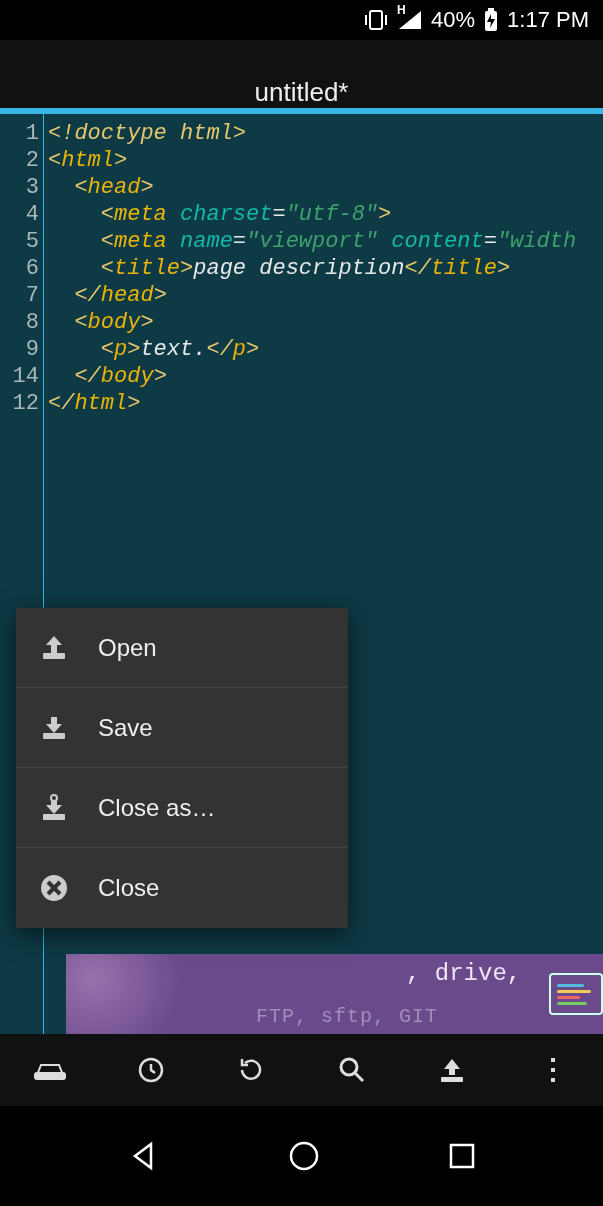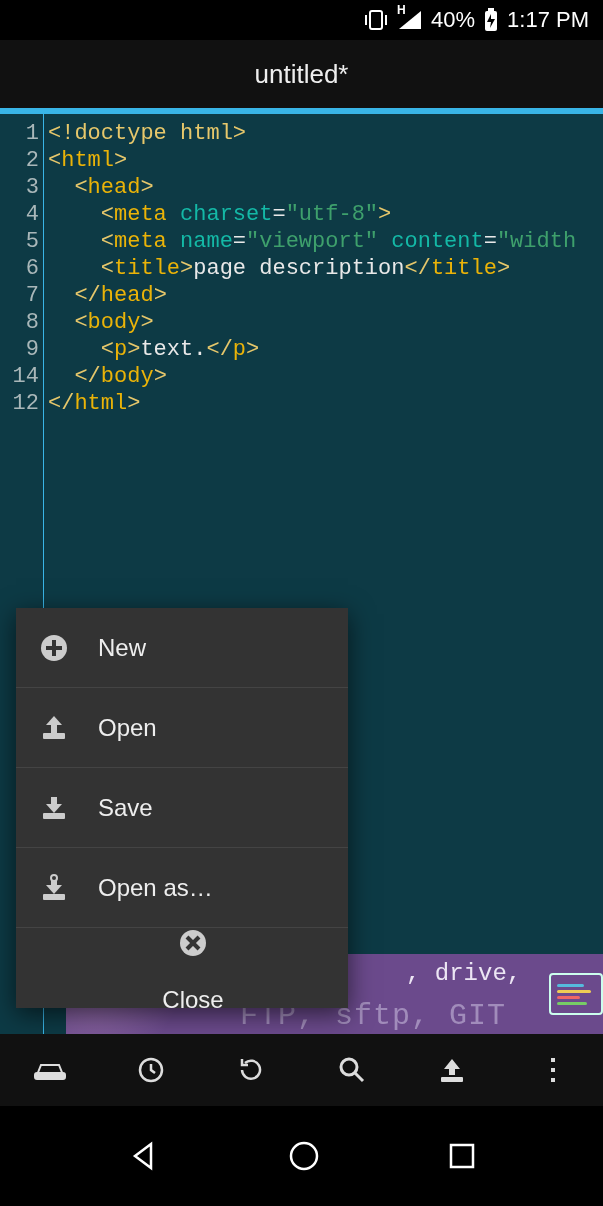--- a/index.html
+++ b/index.html
@@ -4,52 +4,52 @@
 <style>
   * { margin:0; padding:0; box-sizing:border-box; }
   html,body { width:603px; height:1206px; background:#000; font-family:Arial,Helvetica,sans-serif; overflow:hidden; color:#fff; }
   .screen { width:603px; height:1206px; position:relative; background:#000; }
 
   
   .status { height:40px; display:flex; justify-content:flex-end; align-items:center; padding:0 14px; font-size:22px; color:#fff; gap:8px; }
   .status svg { display:block; }
 
   
-  .titlebar { height:68px; display:flex; align-items:center; justify-content:center; background:#111; }
+  .titlebar { height:68px; display:flex; align-items:flex-end; justify-content:center; background:#111; }
   .title { font-size:26px; color:#eee; }
 
   
   .blueline { height:6px; background:#39b5e7; }
 
   
   .editor { position:relative; height:920px; background:#0d3a45; display:flex; font-family:"Courier New",monospace; font-size:22px; line-height:27px; }
   .gutter { width:44px; background:#0d3a45; color:#a9b7b9; text-align:right; padding:6px 4px 0 0; border-right:1px solid #39b5e7; }
   .gutter div { height:27px; }
-  .code { flex:1; padding:6px 0 0 4px; white-space:pre; overflow:hidden; color:#e8e8e8; }
+  .code { flex:1; padding:6px 0 0 4px; white-space:pre; overflow:hidden; color:#e8e8e8;font-style:italic; }
   .code .ln { height:27px; }
   .c-doc { color:#e6c76b; }
   .c-br  { color:#e6c76b; }   
   .c-tag { color:#eab308; }
   .c-attr{ color:#14b8a6; }
   .c-str { color:#3ea06c; }
   .c-txt { color:#e8e8e8; }
 
   
   .banner { position:absolute; left:66px; right:0; bottom:0; height:80px; background:#6b4a8c; display:flex; align-items:center; justify-content:flex-end; color:#d8d0e6; font-size:22px; overflow:hidden; }
   .banner .deco { position:absolute; left:0; top:0; width:140px; height:80px; background:radial-gradient(circle at 20% 30%, #b78cc2 0%, #6b4a8c 70%); opacity:.6; border-radius:0 60px 60px 0; }
   .banner-txt { position:absolute; left:340px; top:6px; font-size:24px; color:#ece6f4; }
-  .banner-txt2{ position:absolute; left:174px; bottom:4px; font-size:30px; color:#b9a9cf; opacity:.7; letter-spacing:1px;}
+  .banner-txt2{ position:absolute; left:190px; bottom:4px; font-size:20px; color:#b9a9cf; opacity:.7; letter-spacing:1px;}
   .banner-icon { width:54px; height:42px; border:2px solid #cfe; border-radius:4px; display:flex; flex-direction:column; justify-content:center; gap:3px; padding:4px 6px; }
   .banner-icon span { height:3px; border-radius:2px; }
   .bi1{ background:#5bd; width:70%; } .bi2{ background:#ec5; width:90%; } .bi3{ background:#e66; width:60%; } .bi4{ background:#7c6; width:80%; }
 
   
   .menu { position:absolute; left:16px; top:608px; width:332px; background:#333; box-shadow:0 6px 24px rgba(0,0,0,.6); }
   .menu-item { height:80px; display:flex; align-items:center; padding-left:22px; gap:28px; border-bottom:1px solid #444; font-size:24px; color:#eee; }
-  .menu-item:last-child { border-bottom:none;flex-direction:column; }
+  .menu-item:last-child { border-bottom:none; }
   .menu-item .mi-icon { width:32px; height:32px; display:flex; align-items:center; justify-content:center; color:#ccc; }
 
   
   .apptoolbar { position:absolute; left:0; top:1034px; width:100%; height:72px; background:#111; display:flex; align-items:center; justify-content:space-around; }
   .apptoolbar .tbtn { width:48px; height:48px; display:flex; align-items:center; justify-content:center; color:#ddd; }
 
   
   .navbar { position:absolute; left:0; bottom:0; width:100%; height:100px; background:#000; display:flex; align-items:center; justify-content:space-evenly; }
   .navbar svg { display:block; }
 </style>
@@ -112,30 +112,20 @@
           <span class="bi2"></span>
           <span class="bi3"></span>
           <span class="bi4"></span>
     </div>
   </div>
 </div>
 
 <div class="menu" id="menu">
       <div class="menu-item">
         <span class="mi-icon">
-          <svg width="30" height="30" viewBox="0 0 30 30">
-            <circle cx="15" cy="15" r="13" fill="#ccc"></circle>
-            <rect x="13" y="7" width="4" height="16" fill="#333"></rect>
-            <rect x="7" y="13" width="16" height="4" fill="#333"></rect>
-          </svg>
-        </span>
-        <span>New</span>
-      </div>
-      <div class="menu-item">
-        <span class="mi-icon">
           <svg width="30" height="30" viewBox="0 0 30 30" fill="#ccc">
             <rect x="4" y="20" width="22" height="6" rx="1"></rect>
             <rect x="12" y="12" width="6" height="8"></rect>
             <polygon points="15,3 7,12 23,12"></polygon>
           </svg>
         </span>
         <span>Open</span>
       </div>
       <div class="menu-item">
         <span class="mi-icon">
@@ -149,21 +139,21 @@
       </div>
       <div class="menu-item">
         <span class="mi-icon">
           <svg width="30" height="30" viewBox="0 0 30 30" fill="#ccc">
             <rect x="4" y="21" width="22" height="6" rx="1"></rect>
             <rect x="12" y="6" width="6" height="9"></rect>
             <polygon points="15,21 7,12 23,12"></polygon>
             <circle cx="15" cy="5" r="3" fill="#333" stroke="#ccc" stroke-width="2"></circle>
           </svg>
         </span>
-        <span>Open as…</span>
+        <span>Close as…</span>
       </div>
       <div class="menu-item">
         <span class="mi-icon">
           <svg width="30" height="30" viewBox="0 0 30 30">
             <circle cx="15" cy="15" r="13" fill="#ccc"></circle>
             <line x1="9" y1="9" x2="21" y2="21" stroke="#333" stroke-width="4"></line>
             <line x1="21" y1="9" x2="9" y2="21" stroke="#333" stroke-width="4"></line>
           </svg>
         </span>
         <span>Close</span>

